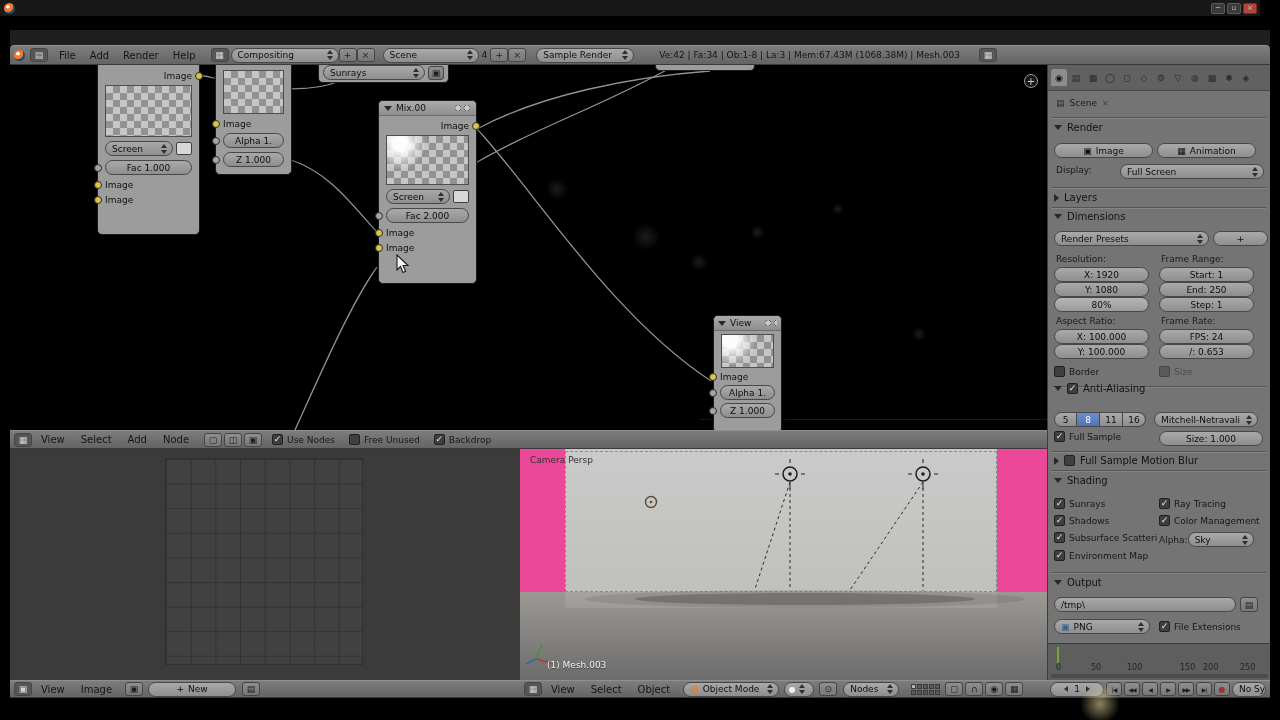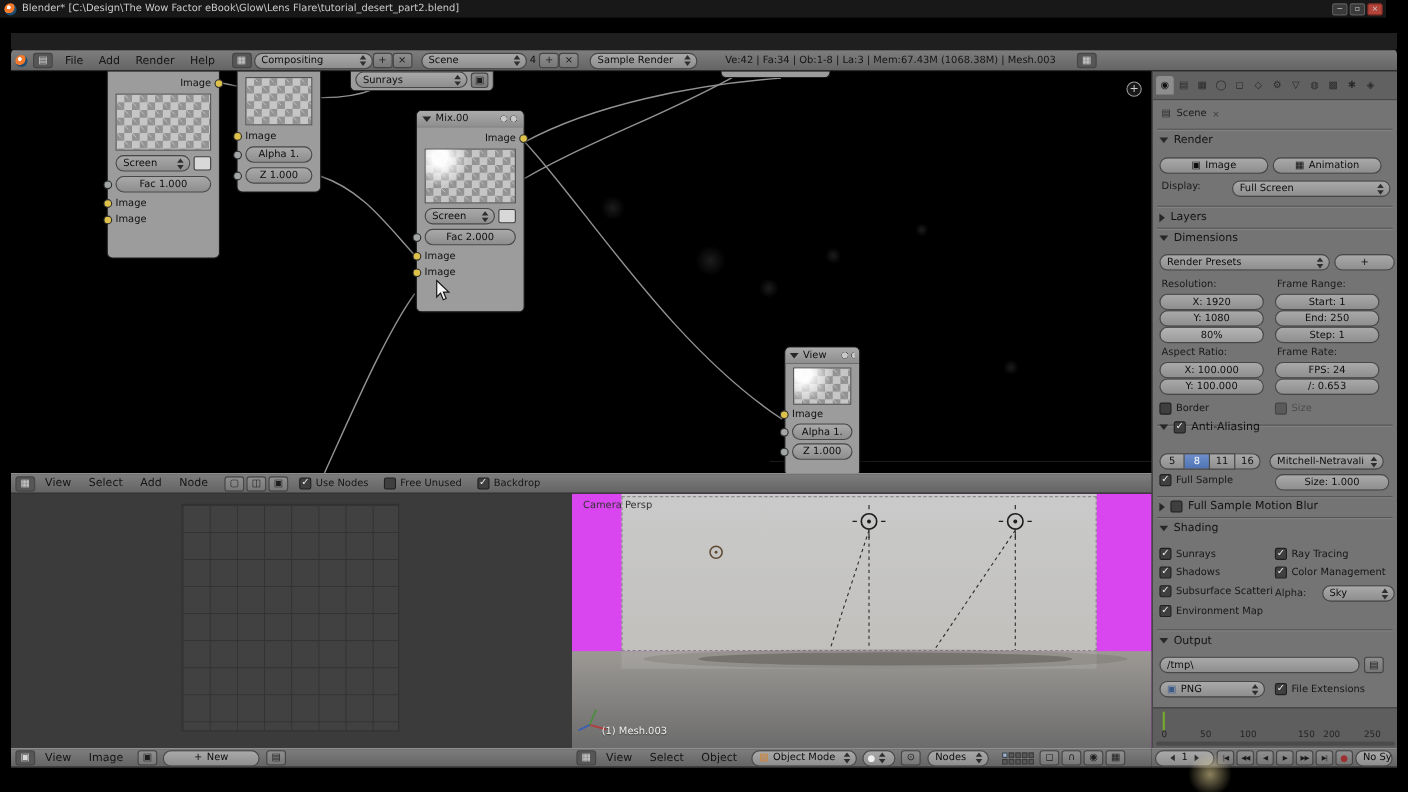--- a/index.html
+++ b/index.html
@@ -47,21 +47,21 @@
   .checker{background-color:#c6c6c6;background-image:linear-gradient(45deg,#929292 25%,transparent 25%,transparent 75%,#929292 75%),linear-gradient(45deg,#929292 25%,transparent 25%,transparent 75%,#929292 75%);background-size:14px 14px;background-position:0 0,7px 7px;border:1px solid #4e4e4e}
   .nthumb{position:relative;margin:3px 7px}
   .cloud{position:absolute;inset:0;background:radial-gradient(circle at 16% 16%,rgba(255,255,255,.97) 0 7px,rgba(255,255,255,0) 26px)}
   .swatch{width:16px;height:13px;background:#d8d8d8;border:1px solid #3f3f3f;border-radius:2px;margin-left:3px;flex:none}
   .frag{position:absolute;background:#9c9c9c;border:1px solid #1b1b1b;border-top:none;border-radius:0 0 5px 5px}
   .pluscirc{position:absolute;width:14px;height:14px;border-radius:50%;border:1px solid #9a9a9a;color:#cfcfcf;font-size:10px;display:flex;align-items:center;justify-content:center;background:rgba(60,60,60,.4)}
   
   #nodefooter{left:10px;top:430px;width:1037px;height:19px;gap:2px}
   #imageeditor{position:absolute;left:10px;top:449px;width:510px;height:231px;background:#3b3b3b;overflow:hidden}
   #uvgrid{position:absolute;left:155px;top:9px;width:198px;height:207px;background-color:#414141;background-image:linear-gradient(#323232 1px,transparent 1px),linear-gradient(90deg,#323232 1px,transparent 1px);background-size:24.7px 24.6px;border:1px solid #303030}
-  #viewport3d{position:absolute;left:520px;top:449px;width:527px;height:231px;background:#d946ef;overflow:hidden}
+  #viewport3d{position:absolute;left:520px;top:449px;width:527px;height:231px;background:#ec4899;overflow:hidden}
   .cam{position:absolute;left:45px;top:0;width:432px;height:143px;background:linear-gradient(#cacaca,#c1c0bd)}
   .camborder{position:absolute;left:45px;top:2px;width:432px;height:141px;border:1px dashed rgba(90,90,90,.55)}
   .ground{position:absolute;left:0;top:143px;width:527px;height:88px;background:linear-gradient(#9c9995,#6c6c6c)}
   .gstrip{position:absolute;left:45px;top:143px;width:432px;height:16px;background:rgba(255,255,255,.10)}
   #imagefooter{left:10px;top:680px;width:510px;height:18px;gap:2px}
   #vpfooter{left:520px;top:680px;width:527px;height:18px;gap:2px}
   #tlfooter{left:1047px;top:680px;width:223px;height:18px;gap:2px;overflow:hidden;padding-left:3px}
   .vplabel{position:absolute;font-size:9px;color:#333}
   .meshlabel{position:absolute;font-size:9px;color:#f2f2f2;text-shadow:0 1px 1px rgba(0,0,0,.5)}
   .lgrid{display:grid;grid-template-columns:repeat(5,5px);grid-auto-rows:5px;gap:1px;margin:0 3px}
@@ -89,21 +89,20 @@
   .cursor{z-index:80}
   .clickglow{position:absolute;width:40px;height:40px;border-radius:50%;background:radial-gradient(circle,rgba(255,236,170,.55),rgba(255,236,170,0) 70%);z-index:70}
 </style>
 </head>
 <body>
 
 <div id="stage">
 
   <div id="titlebar">
     <span class="blogo"></span>
-    <span>Blender* [C:\Design\The Wow Factor eBook\Glow\Lens Flare\tutorial_desert_part2.blend]</span>
     <span class="winbtns">
       <span class="wbtn">─</span>
       <span class="wbtn">▫</span>
       <span class="wbtn close">×</span>
     </span>
   </div>
   <div id="darkstrip"></div>
 
   <div id="menubar" class="hdr">
     <span class="blogo"></span>
@@ -597,21 +596,21 @@
           <span class="chk on"></span>
           <span>Color Management</span>
         </span>
     </div>
     <div class="prow" style="left:6px;top:467px">
       <span class="chkrow">
           <span class="chk on"></span>
           <span>Subsurface Scatteri</span>
         </span>
     </div>
-    <div class="prow" style="left:111px;top:467px;gap:14px">
+    <div class="prow" style="left:111px;top:467px;gap:0">
       <span class="plabel">Alpha:</span>
       <span class="pill left" style="width:66px">
         <span>Sky</span>
         <span class="dda"></span>
       </span>
     </div>
     <div class="prow" style="left:6px;top:485px">
       <span class="chkrow">
           <span class="chk on"></span>
           <span>Environment Map</span>

